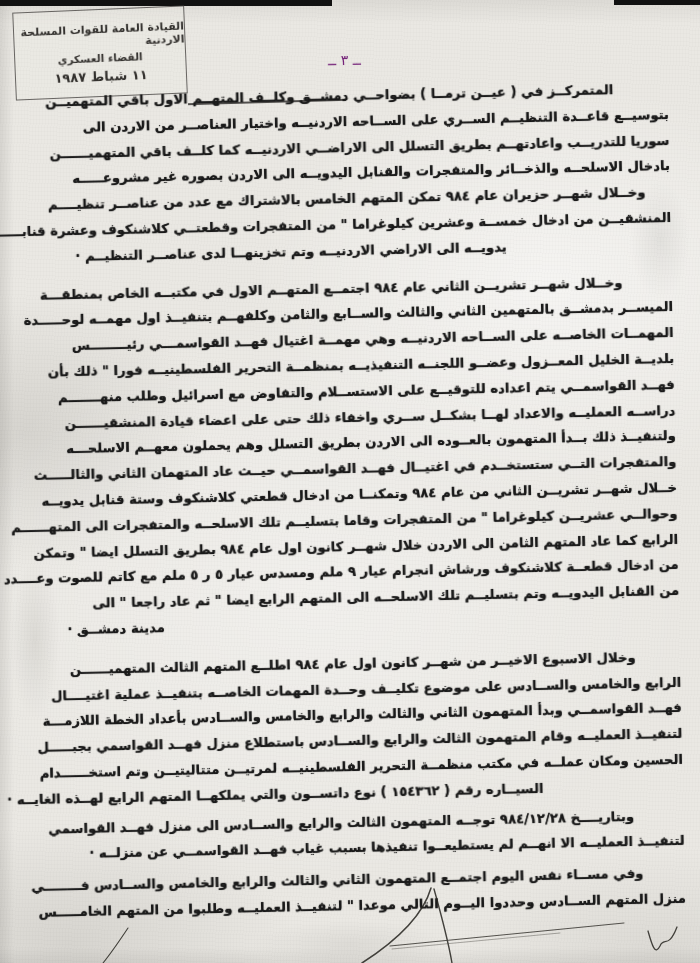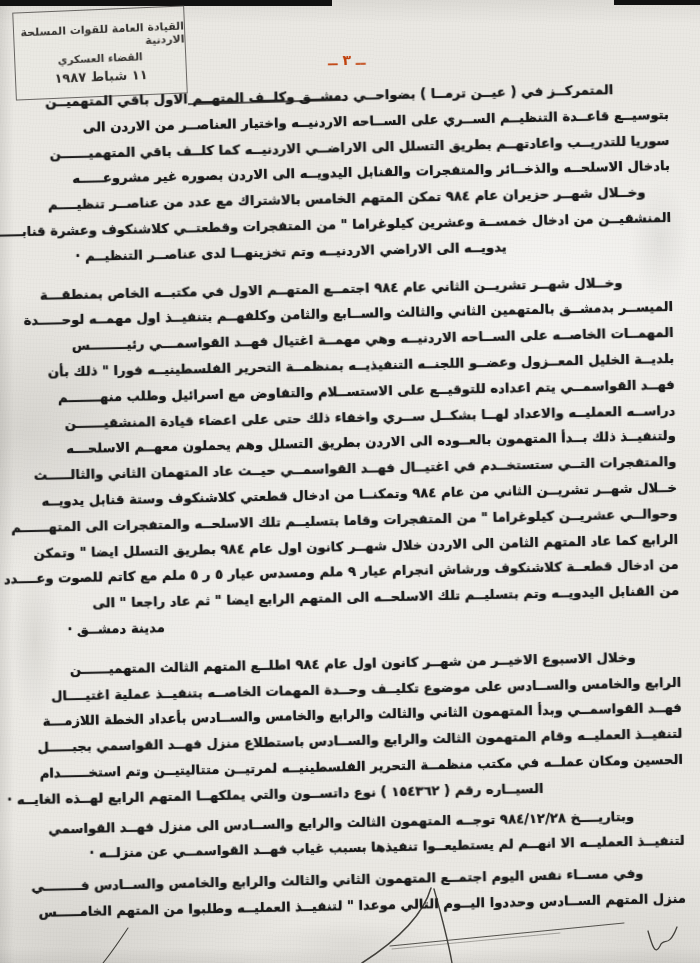--- a/index.html
+++ b/index.html
@@ -37,21 +37,21 @@
     transform:rotate(-2.4deg);
     display:flex;flex-direction:column;justify-content:center;align-items:center;
     gap:3px;direction:rtl;color:#33312e;
     filter:blur(.35px);
     background:rgba(236,234,229,.25);
   }
   .stamp .s1{font-size:11px;font-weight:700;letter-spacing:.2px;}
   .stamp .s2{font-size:10.5px;font-weight:600;}
   .stamp .s3{font-size:13px;font-weight:800;margin-top:2px;}
   .pageno{
-    position:absolute;left:328px;top:52px;font-size:14px;font-weight:700;color:#c2410c;
+    position:absolute;left:328px;top:52px;font-size:14px;font-weight:400;color:#701a75;
     transform:rotate(-1deg);filter:blur(.3px);
   }
   
   .text-block{
     position:absolute;left:18px;top:76px;width:650px;
     transform:rotate(-1.25deg);transform-origin:100% 0%;
     direction:rtl;
     color:#191919;
     filter:blur(.34px);
   }

